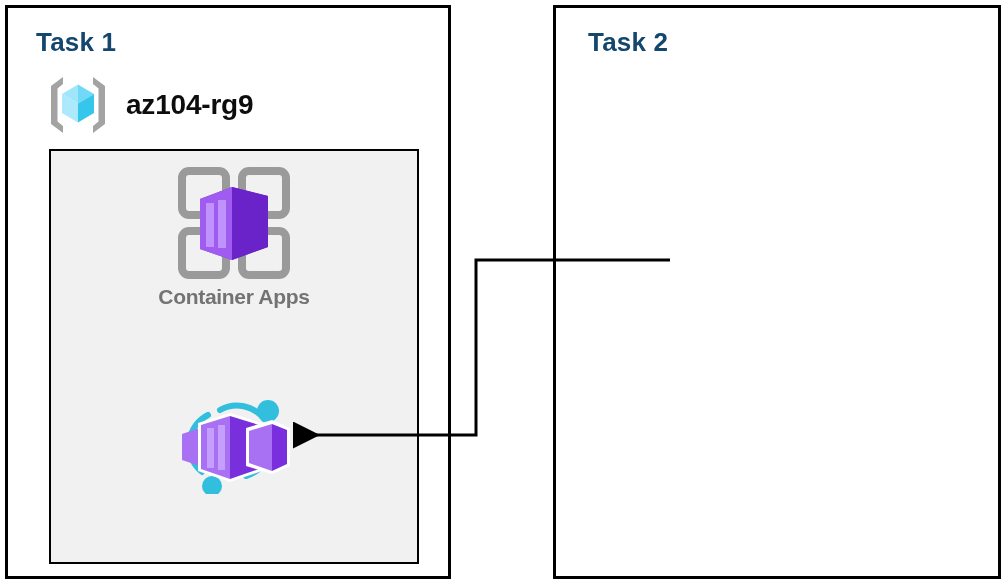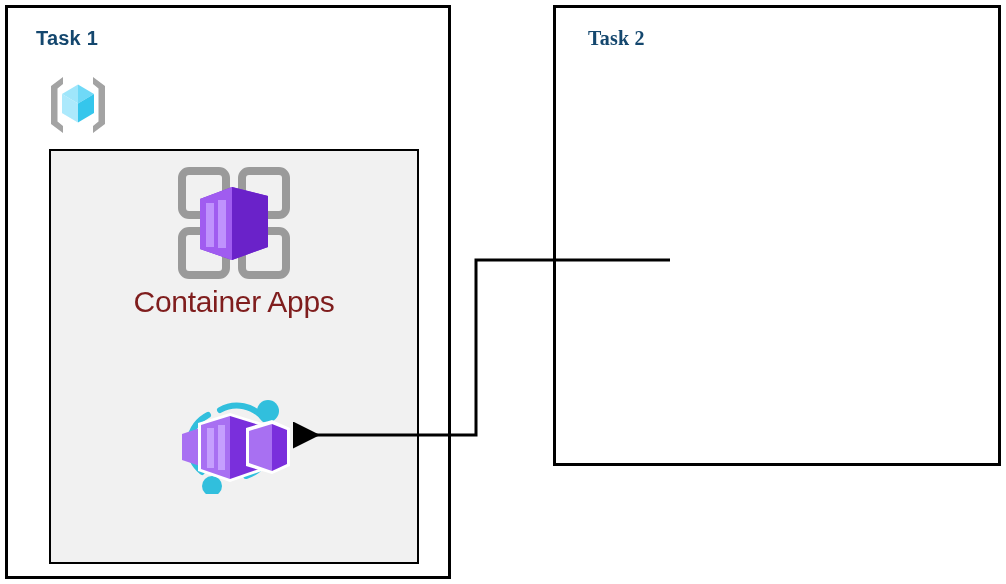--- a/index.html
+++ b/index.html
@@ -19,25 +19,25 @@
   }
 
   
   .task-panel {
     position: absolute;
     background: #ffffff;
     border: 3px solid #000000;
     box-sizing: border-box;
   }
   #task1-panel { left: 5px;   top: 5px; width: 446px; height: 574px; }
-  #task2-panel { left: 553px; top: 5px; width: 448px; height: 461px; font-family: Liberation Serif, serif; }
+  #task2-panel { left: 553px; top: 5px; width: 448px; height: 574px; }
 
   .task-title {
     position: absolute;
-    font-size: 20px;
+    font-size: 26px;
     font-weight: bold;
     color: #14476e;
     letter-spacing: 0.2px;
     white-space: nowrap;
   }
   #task1-title { left: 28px;  top: 19px; }
   #task2-title { left: 32px;  top: 19px; }
 
   
   #rg-row {
@@ -68,23 +68,23 @@
   #task1-inner { left: 41px;  top: 141px; width: 370px; height: 415px; }
 
   
   .resource-block {
     position: absolute;
     text-align: center;
     width: 100%;
     left: 0;
   }
   .resource-caption {
-    font-size: 30px;
-    font-weight: normal;
-    color: #7f1d1d;
+    font-size: 21px;
+    font-weight: bold;
+    color: #737373;
     line-height: 1.12;
     letter-spacing: -0.3px;
   }
   .icon-wrap {
     display: flex;
     justify-content: center;
     align-items: center;
   }
 
   #cae-block  { top: 12px; }
@@ -119,20 +119,21 @@
 
           <path d="M36 15.5 L20 25 L36 34.5 Z" fill="#9fe6fb"></path>
           <path d="M36 15.5 L52 25 L36 34.5 Z" fill="#6fd9f7"></path>
 
           <path d="M20 25 L20 44 L36 53.5 L36 34.5 Z" fill="#bdeefd"></path>
           <path d="M52 25 L52 44 L36 53.5 L36 34.5 Z" fill="#35c6ec"></path>
 
           <path d="M20 25 L36 34.5 L36 53.5 L20 44 Z" fill="#9fe6fb" opacity="0.55"></path>
         </svg>
       </span>
+      <span id="rg-label">az104-rg9</span>
     </div>
 
     <div id="task1-inner" class="grey-box">
 
       <div id="cae-block" class="resource-block">
         <div class="icon-wrap">
           <svg width="128" height="122" viewBox="0 0 128 122" aria-hidden="true">
             <g stroke="#9a9a9a" stroke-width="8" fill="none" stroke-linejoin="round">
               <rect x="12" y="8" width="44" height="44" rx="7"></rect>
               <rect x="72" y="8" width="44" height="44" rx="7"></rect>

